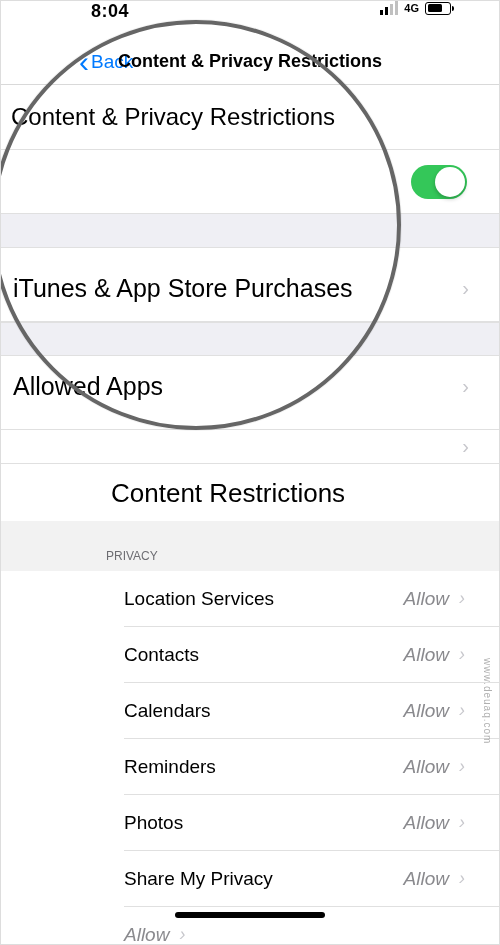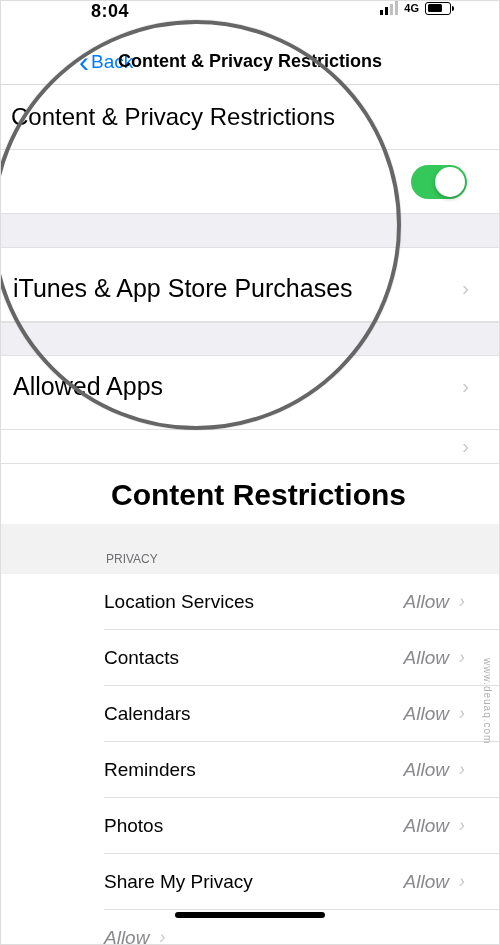--- a/index.html
+++ b/index.html
@@ -37,25 +37,25 @@
   
   .gap { height: 34px; background: #efeff4; border-top: 1px solid #e0e0e0; border-bottom: 1px solid #e0e0e0; }
   .gap.first { border-top: none; }
 
   
   .mag-row { display: flex; align-items: center; justify-content: space-between; padding: 8px 30px 0 12px; height: 74px; border-bottom: 1px solid #e0e0e0; font-size: 25px; color: #000; }
   .mag-row.allowed { padding-bottom: 20px; }
   .chev { color: #c7c7cc; font-size: 20px; }
 
   
-  .restr-title { padding: 14px 20px 12px 110px; font-size: 30px; color: #000; font-weight: bold; }
+  .restr-title { padding: 14px 20px 12px 110px; font-size: 26px; color: #000; }
 
   
   .list { padding-left: 103px; }
-  .row { display: flex; align-items: center; justify-content: space-between; height: 56px; border-bottom: 1px solid #e0e0e0; padding-right: 34px; font-size: 19px; }
+  .row { display: flex; align-items: center; justify-content: space-between; height: 56px; border-bottom: 1px solid #e0e0e0; padding-right: 34px; font-size: 19px; margin-left: 20px; }
   .row .label { color: #000; }
   .row .right { display: flex; align-items: center; gap: 10px; color: #8a8a8e; font-size: 19px; font-style: italic; }
   .row .right .chev2 { color: #c7c7cc; font-size: 18px; }
 
   
   .circle { position: absolute; left: -10px; top: 19px; width: 410px; height: 410px; border: 4px solid #666; border-radius: 50%; pointer-events: none; box-shadow: 0 0 0 1px rgba(0,0,0,0.05); }
 
   
   .home-ind { position: absolute; bottom: 26px; left: 50%; transform: translateX(-50%); width: 150px; height: 6px; background: #000; border-radius: 3px; }
 

